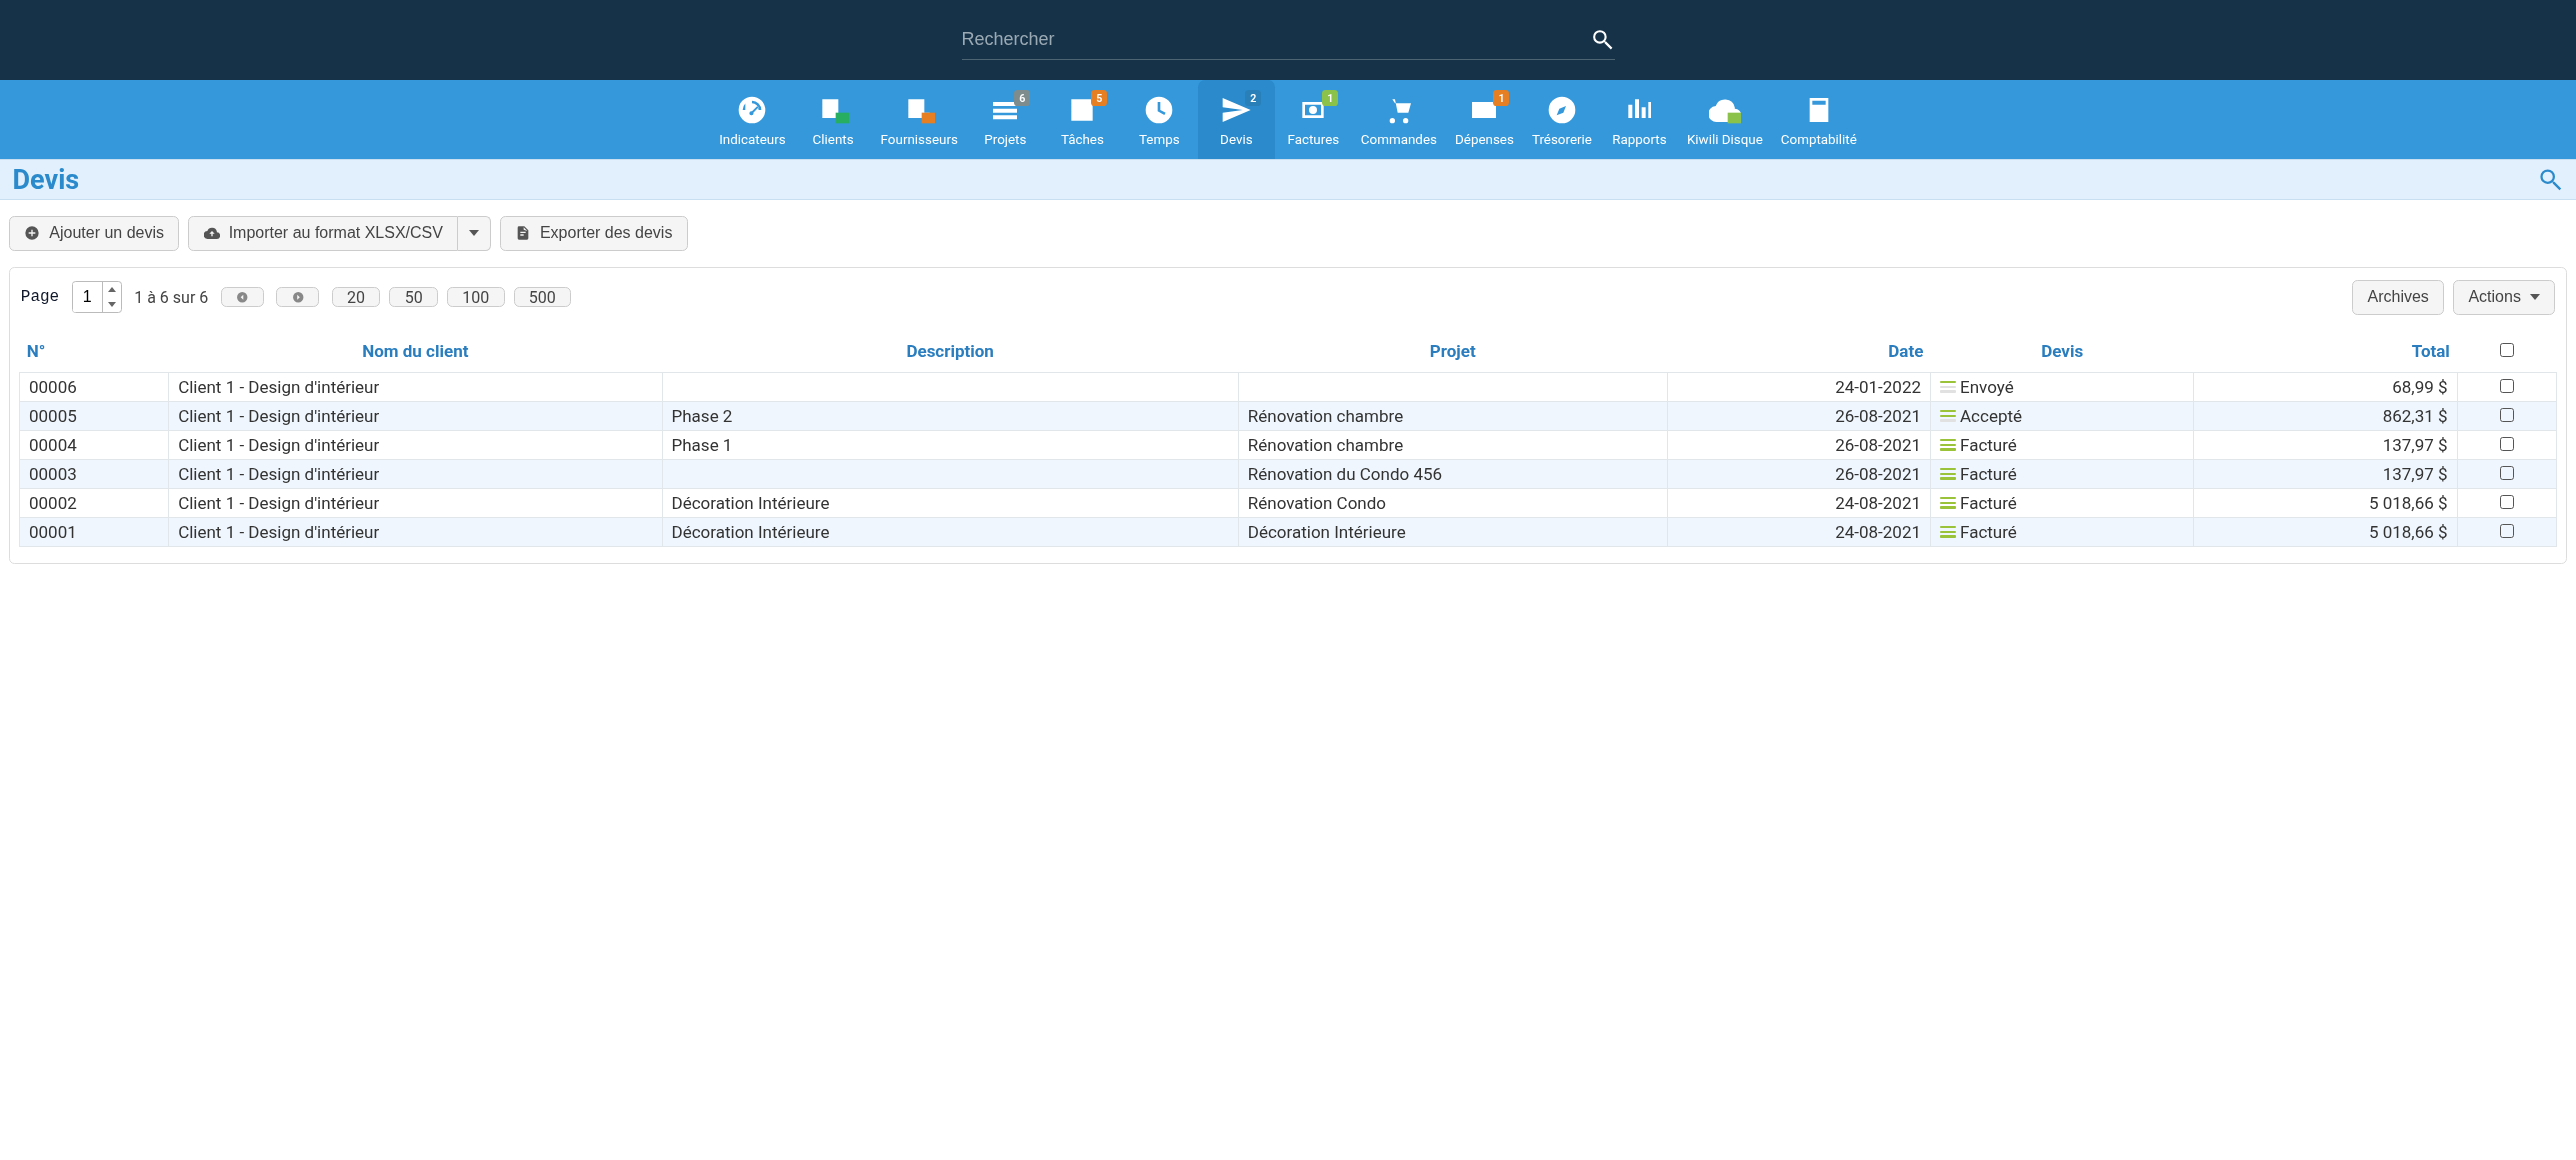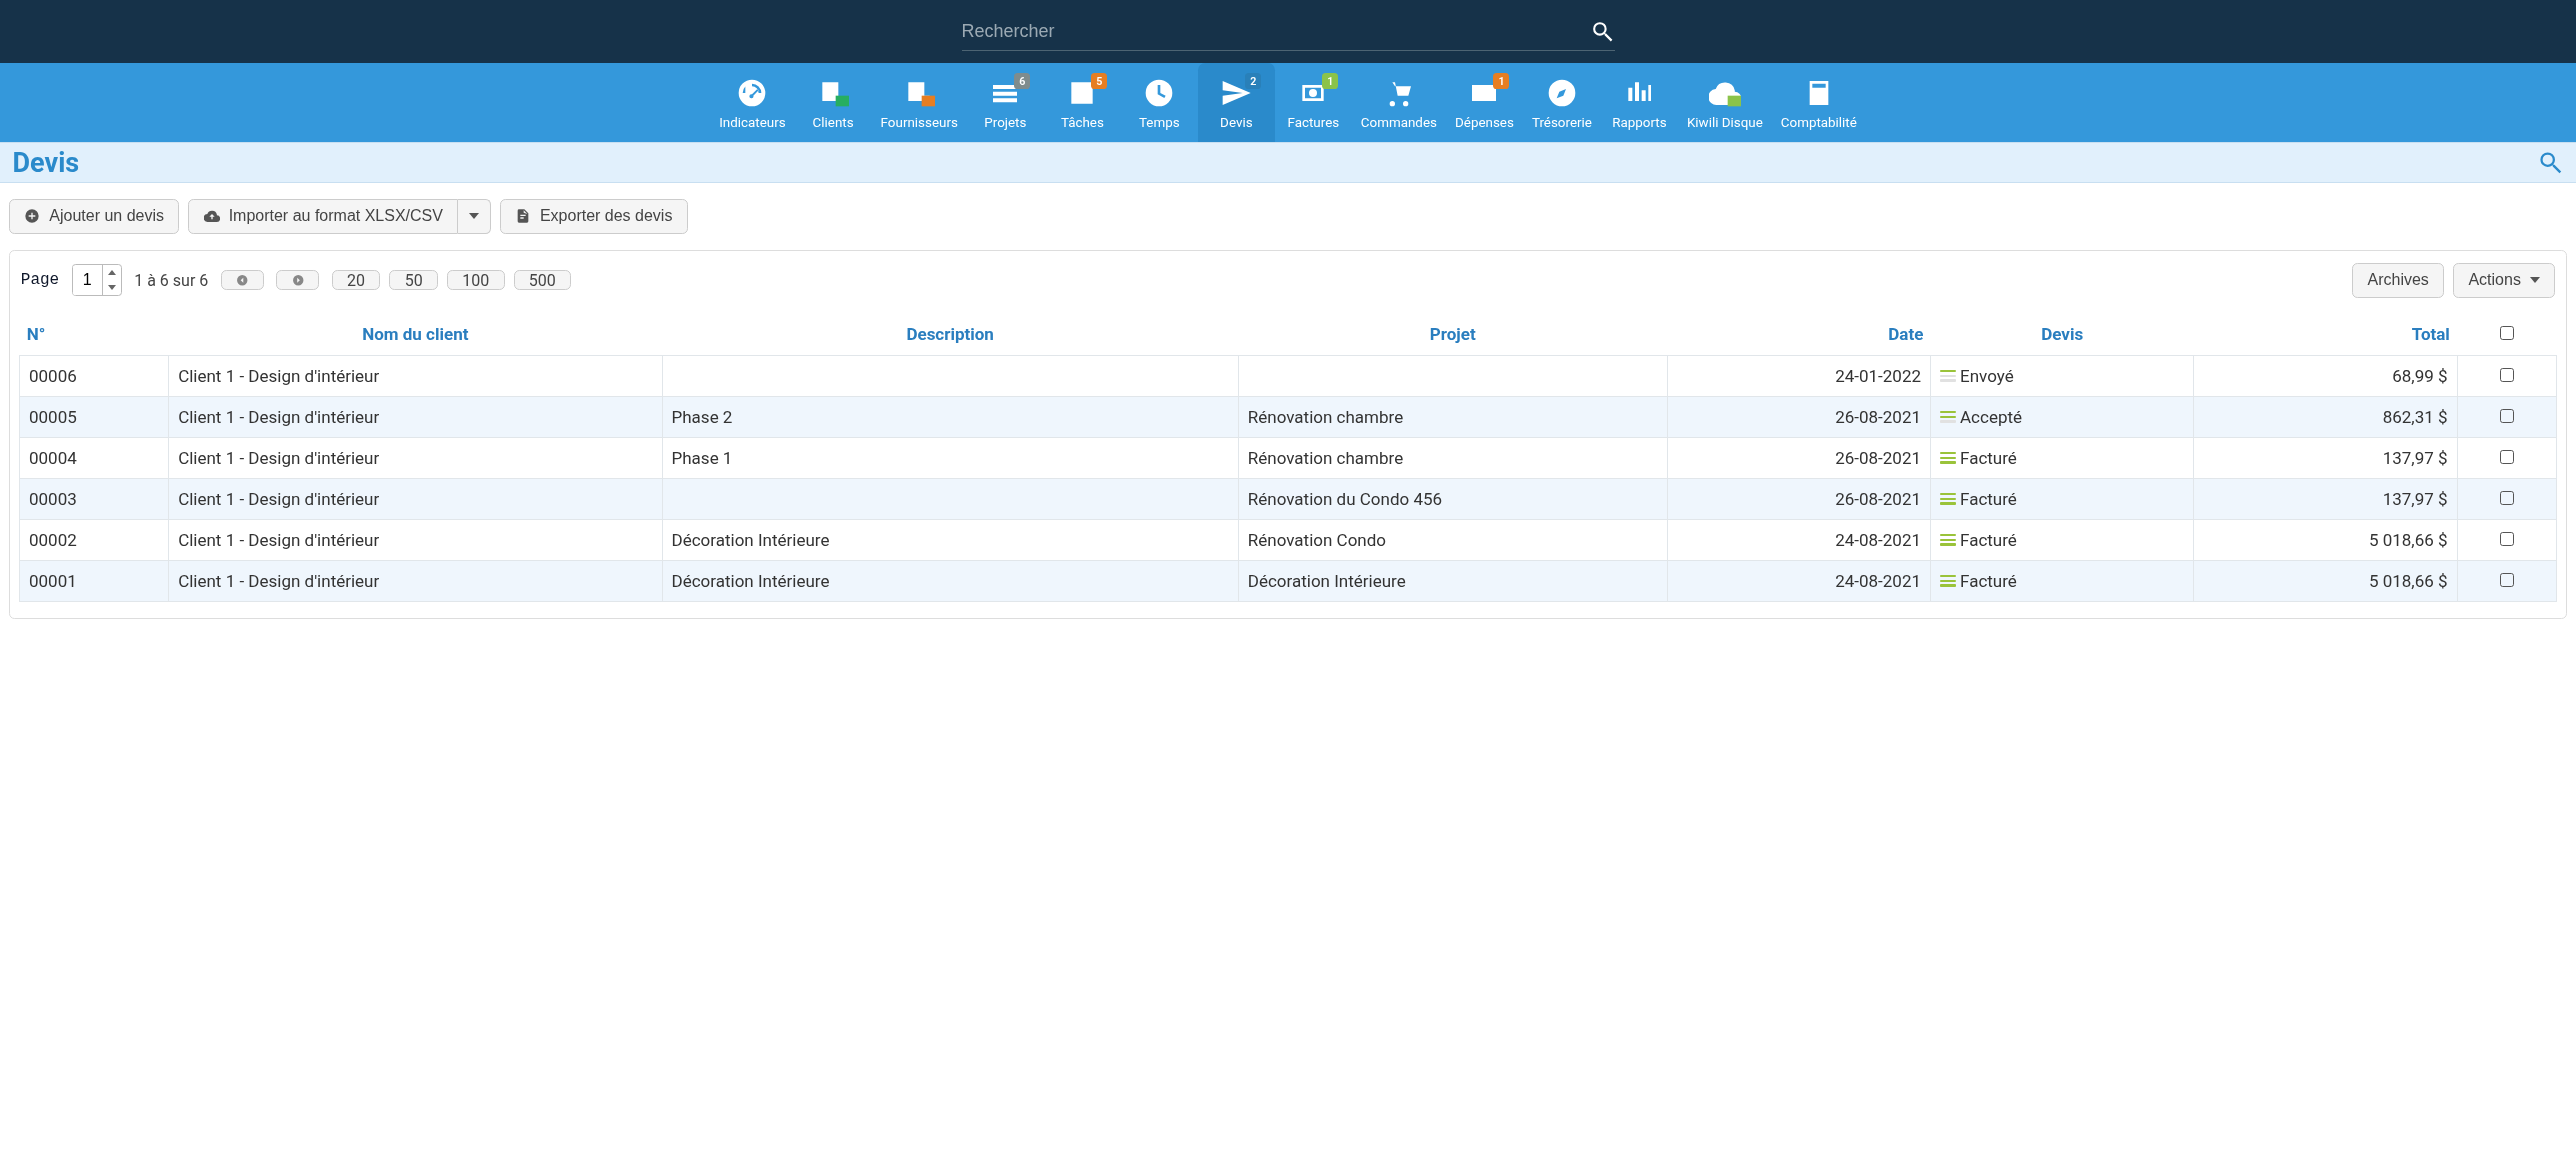--- a/index.html
+++ b/index.html
@@ -4,21 +4,21 @@
 <style>
   * { box-sizing: border-box; margin: 0; padding: 0; }
   body {
     font-family: -apple-system, BlinkMacSystemFont, "Segoe UI", Roboto, Helvetica, Arial, sans-serif;
     background: #fff;
     font-size: 16px;
     color: #333;
   }
   .top-header {
     background: #163249;
-    height: 63px;
+    height: 80px;
     display: flex;
     align-items: center;
     justify-content: center;
   }
   .search-wrap {
     width: 653px;
     display: flex;
     align-items: center;
     border-bottom: 0.9px solid #4d6473;
     padding: 5.4px 0;
@@ -210,21 +210,21 @@
     color: #2a7ebf;
     font-weight: 700;
     font-size: 17px;
     padding: 10.7px 7.2px;
     cursor: pointer;
     white-space: nowrap;
   }
   th.left { text-align: center; }
   td {
     border: 0.9px solid #e1e6ea;
-    padding: 10px 9px;
+    padding: 4px 9px;
     font-size: 17px;
     color: #333;
     vertical-align: middle;
   }
   tbody tr:nth-child(even) { background: #eff6fd; }
   .col-no { width: 81px; text-align: left; }
   .col-client { width: 268px; }
   .col-desc { width: 313px; }
   .col-projet { width: 233px; }
   .col-date { width: 143px; text-align: right; }

